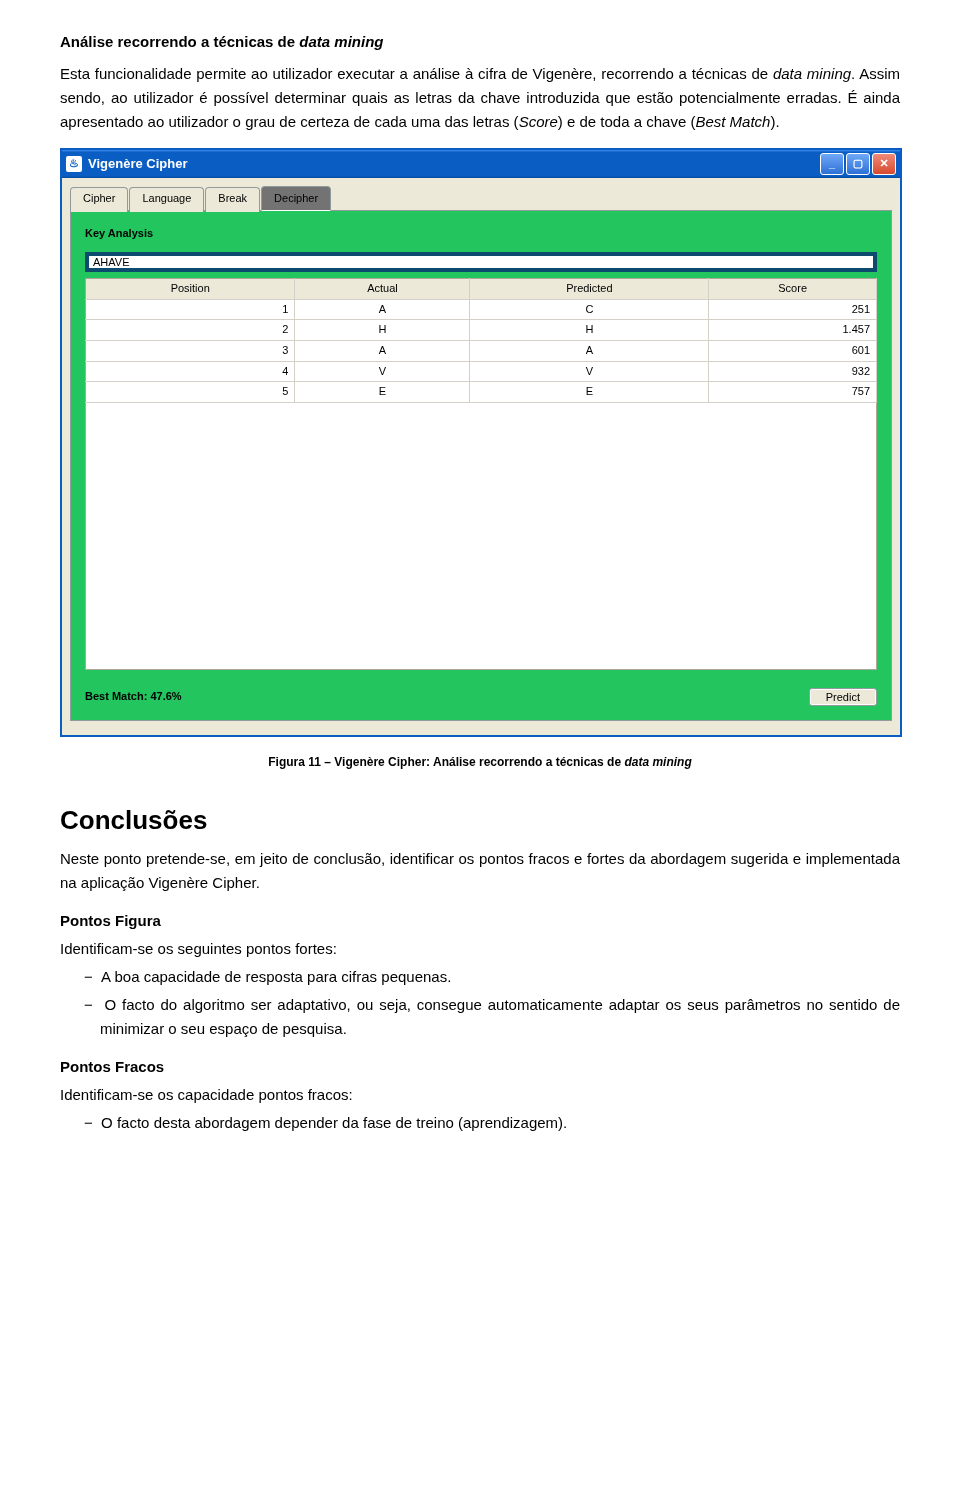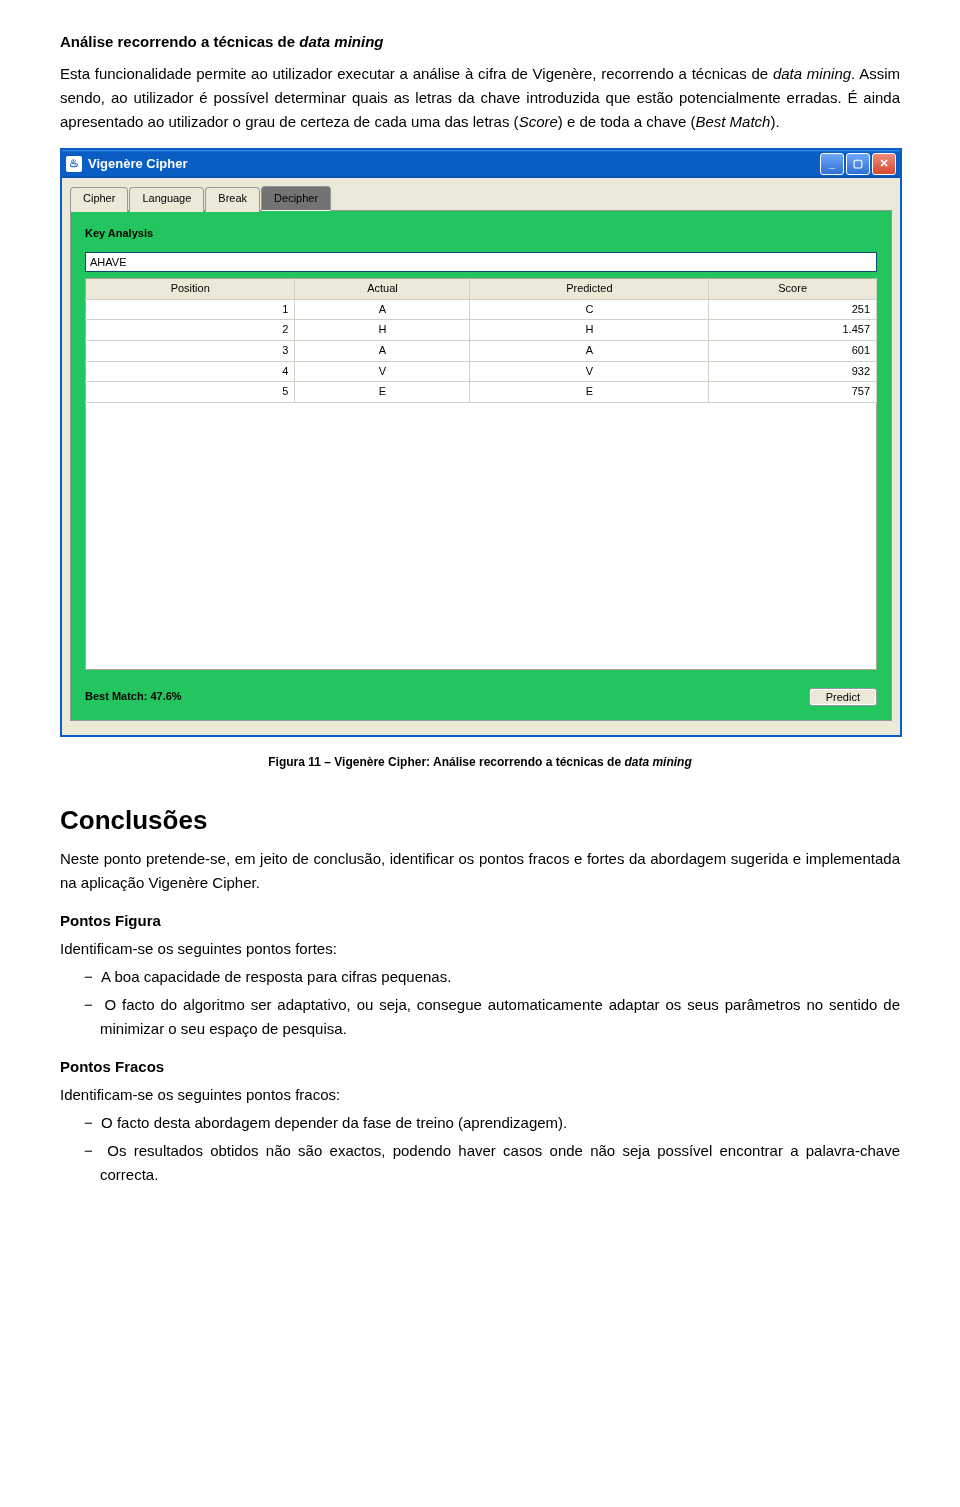--- a/index.html
+++ b/index.html
@@ -143,21 +143,21 @@
     flex: 1;
     display: flex;
     flex-direction: column;
   }
   .panel-label {
     font-size: 11px;
     font-weight: bold;
     margin-bottom: 10px;
   }
   .text-input {
-    border: 1px solid #0c4a6e;
+    border: 4px solid #0c4a6e;
     background: #fff;
     height: 20px;
     font-size: 11px;
     padding: 2px 4px;
     font-family: Tahoma, Arial, sans-serif;
     width: 100%;
     box-sizing: border-box;
   }
   .key-table {
     margin-top: 6px;
@@ -336,17 +336,16 @@
 <p class="body-p">Neste ponto pretende-se, em jeito de conclusão, identificar os pontos fracos e fortes da abordagem sugerida e implementada na aplicação Vigenère Cipher.</p>
 
 <div class="sub-h">Pontos Figura</div>
 <p class="body-p" style="margin-bottom:4px">Identificam-se os seguintes pontos fortes:</p>
 <ul class="dash-list">
   <li>A boa capacidade de resposta para cifras pequenas.</li>
   <li>O facto do algoritmo ser adaptativo, ou seja, consegue automaticamente adaptar os seus parâmetros no sentido de minimizar o seu espaço de pesquisa.</li>
 </ul>
 
 <div class="sub-h">Pontos Fracos</div>
-<p class="body-p" style="margin-bottom:4px">Identificam-se os seguintes pontos fracos:</p>
+<p class="body-p" style="margin-bottom:4px">Identificam-se os capacidade pontos fracos:</p>
 <ul class="dash-list">
   <li>O facto desta abordagem depender da fase de treino (aprendizagem).</li>
-  <li>Os resultados obtidos não são exactos, podendo haver casos onde não seja possível encontrar a palavra-chave correcta.</li>
 </ul>
 
 </body></html>

